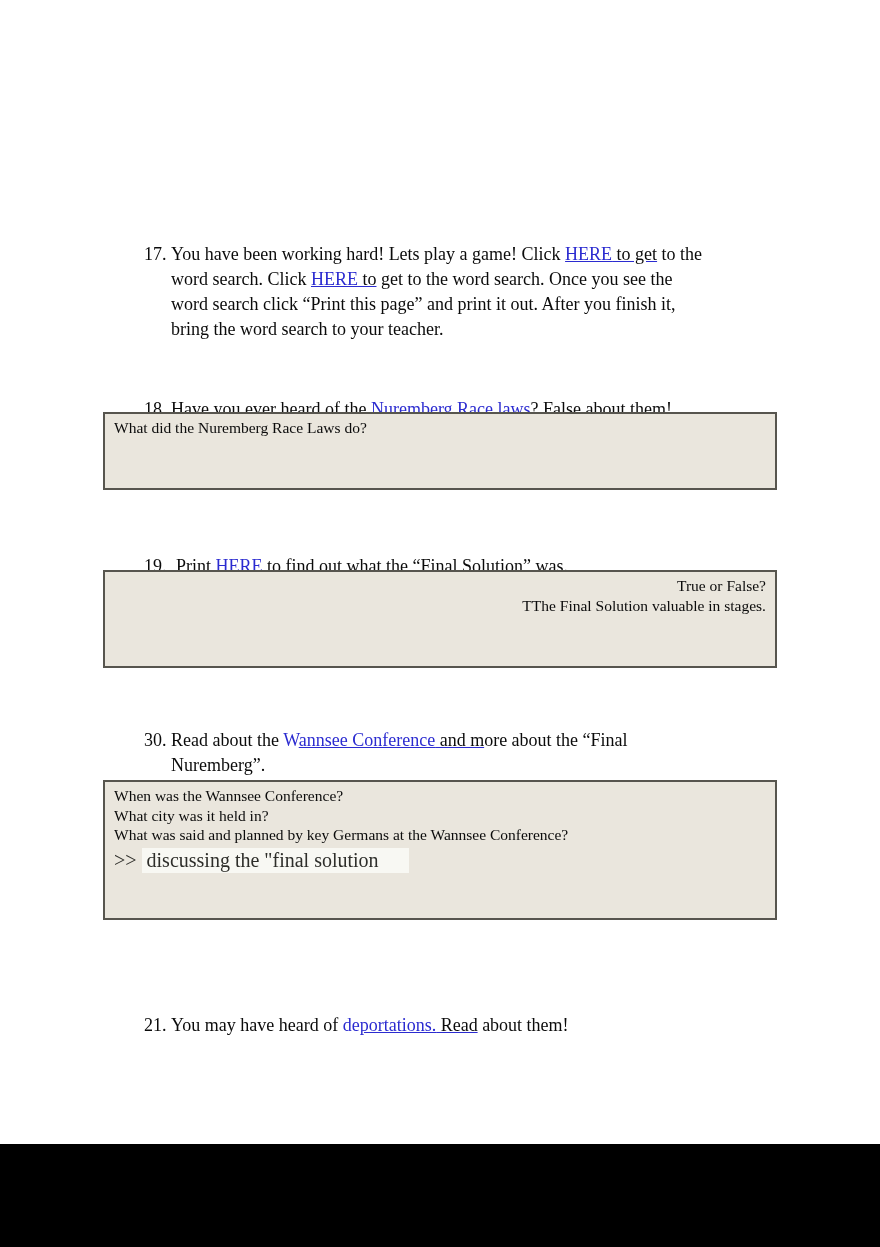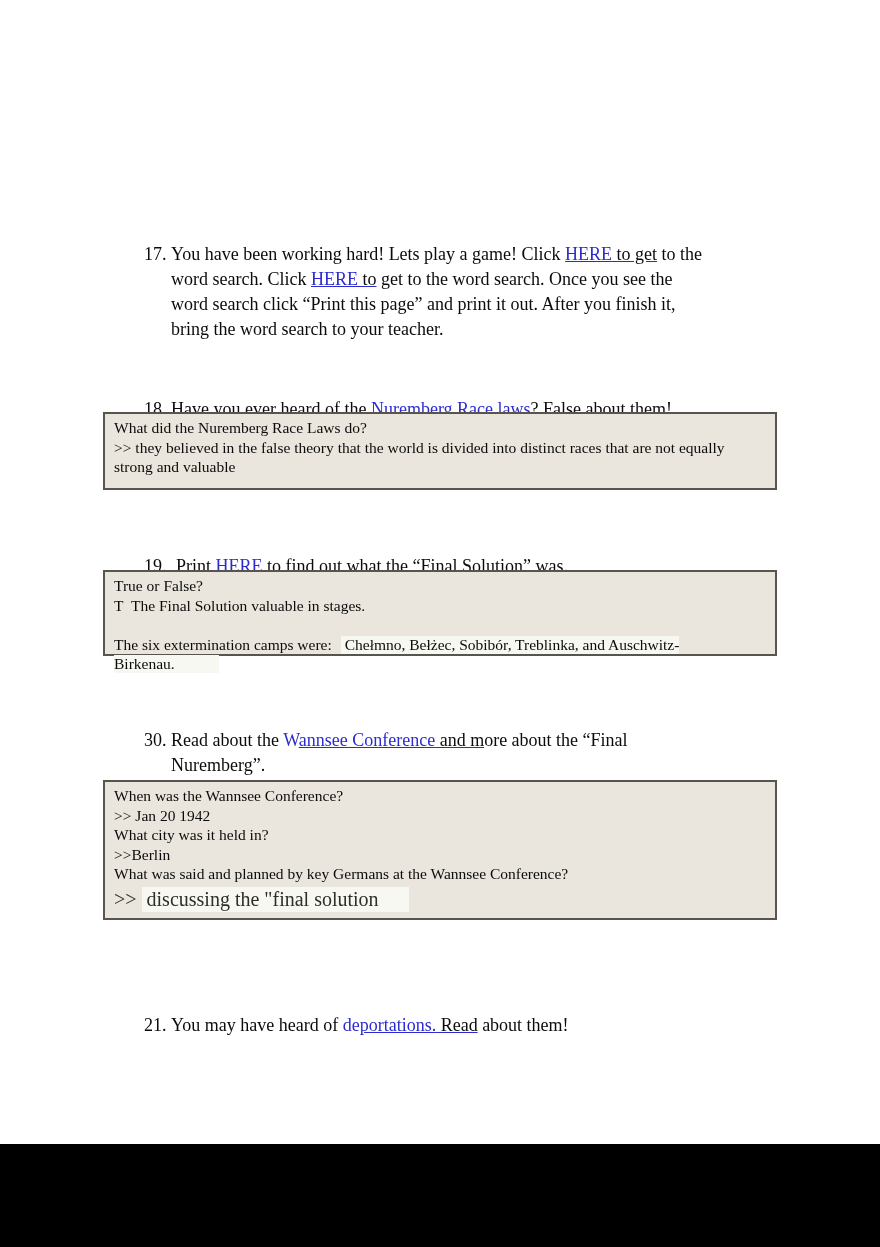--- a/index.html
+++ b/index.html
@@ -45,43 +45,39 @@
   <p class="q" style="top:226px;">
     <span class="num">17.</span><span>You have been working hard! Lets play a game! Click </span><a class="lk">HERE</a><span class="lx"> to get</span><span> to the word search. Click </span><a class="lk">HERE</a><span class="lx"> to</span><span> get to the word search. Once you see the word search click “Print this page” and print it out. After you finish it, bring the word search to your teacher.</span>
   </p>
 
   <p class="q" style="top:381px;">
     <span class="num">18.</span><span>Have you ever heard of the </span><span class="lb">Nur</span><span class="lk">emberg Race laws</span><span class="lx">? False </span><span>about them!</span>
   </p>
 
   <div class="abox" style="top:412px;height:78px;">
     <div class="bl">What did the Nuremberg Race Laws do?</div>
-    <div class="bl">&gt;&gt; they believed in the false theory that the world is divided into distinct races that are not equally strong and valuable</div>
   </div>
 
   <p class="q q19pad" style="top:538px;">
     <span class="num">19.</span><span>Print </span><a class="lk">HERE </a><span>to find out what the “Final Solution” was.</span>
   </p>
 
-  <div class="abox" style="top:570px;height:86px;">
+  <div class="abox" style="top:570px;height:98px;text-align:right;">
     <div class="bl">True or False?</div>
     <div class="bl"><span class="tf-mark">T</span><span>The Final Solution valuable in stages.</span></div>
     <div class="bl empty"></div>
-    <div class="bl"><span>The six extermination camps were: </span><span class="hl camps-hl">Chełmno, Bełżec, Sobibór, Treblinka, and Auschwitz-Birkenau.</span></div>
   </div>
 
   <p class="q" style="top:712px;">
     <span class="num">30.</span><span>Read about the </span><span class="lb">W</span><span class="lk">annsee Conference</span><span class="lx"> and m</span><span>ore about the “Final Nuremberg”.</span>
   </p>
 
   <div class="abox" style="top:750px;height:140px;margin-top:30px;">
     <div class="bl">When was the Wannsee Conference?</div>
-    <div class="bl">&gt;&gt; Jan 20 1942</div>
     <div class="bl">What city was it held in?</div>
-    <div class="bl">&gt;&gt;Berlin</div>
     <div class="bl">What was said and planned by key Germans at the Wannsee Conference?</div>
     <div class="bl bigline"><span>&gt;&gt;</span> <span class="hl big-hl">discussing the "final solution</span></div>
   </div>
 
   <p class="q" style="top:997px;">
     <span class="num">21.</span><span>You may have heard of </span><span class="lb">de</span><span class="lk">portations.</span><span class="lx"> Read</span><span> about them!</span>
   </p>
 
   <div class="bar"></div>
 

